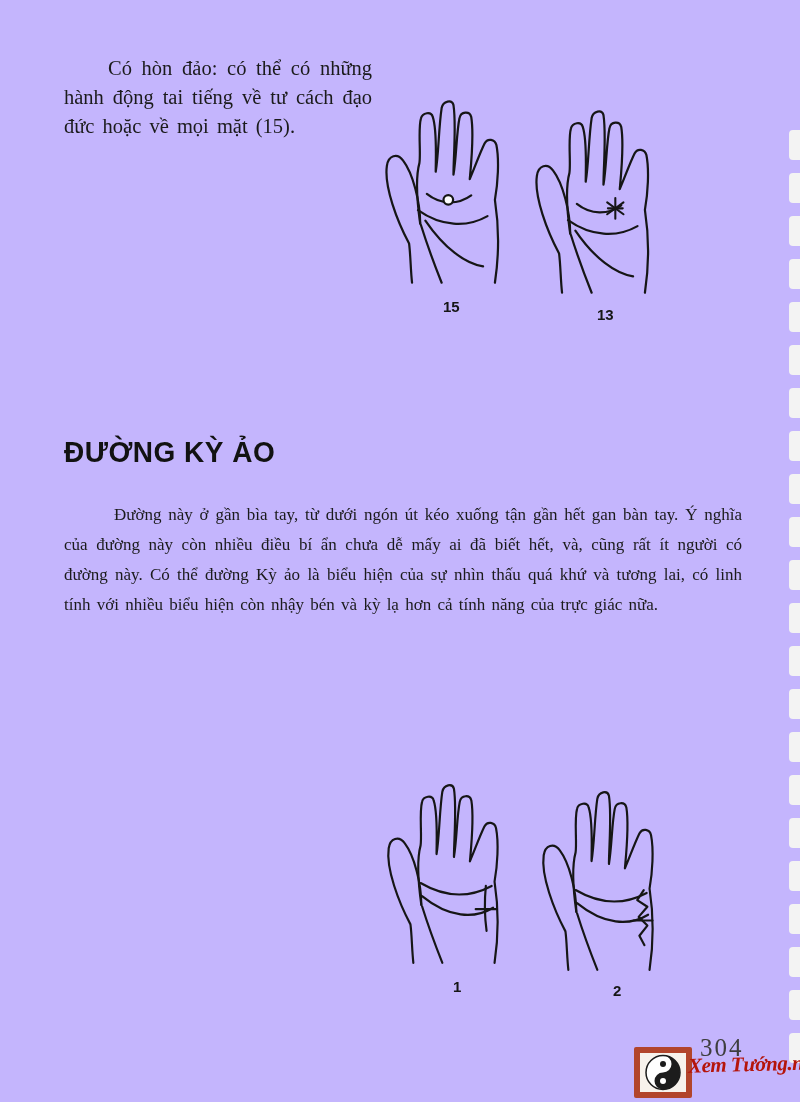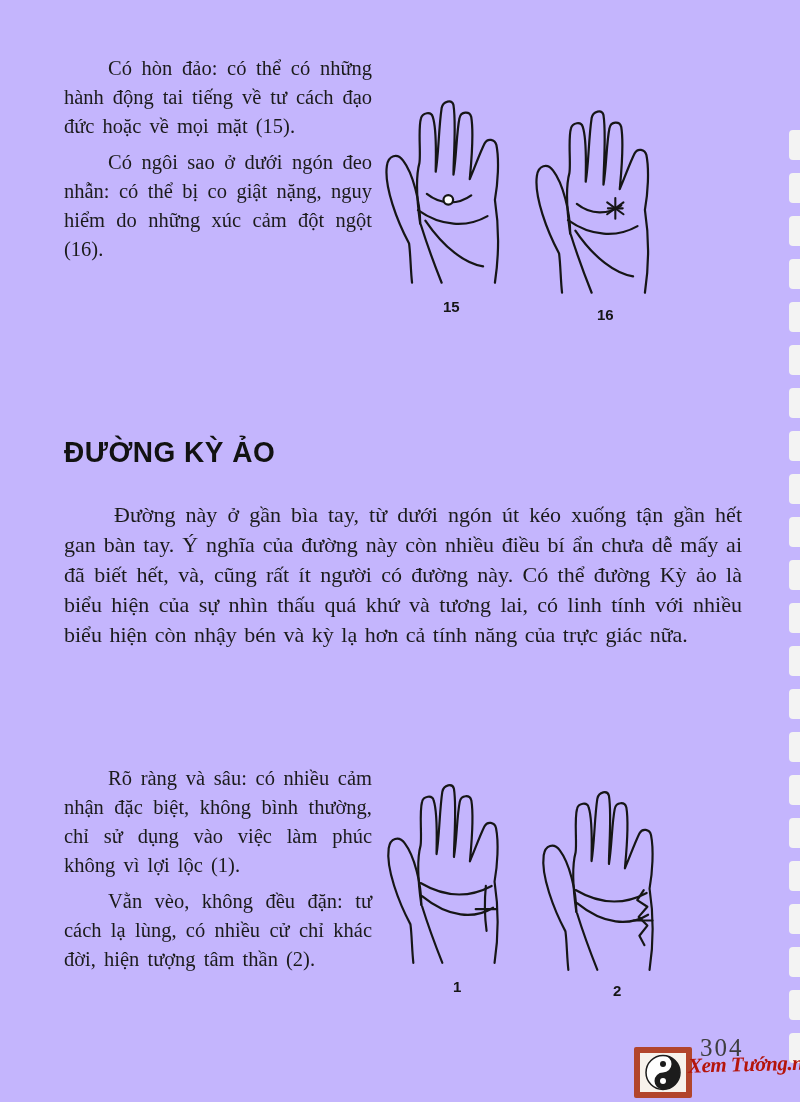--- a/index.html
+++ b/index.html
@@ -14,21 +14,21 @@
   .note-col.top{top:54px;}
   .note-col.bottom{top:764px;}
 
   
   .heading{position:absolute;left:64px;top:436px;margin:0;
            font-family:"Liberation Sans","DejaVu Sans",sans-serif;
            font-size:28px;font-weight:700;letter-spacing:.5px;color:#121212;
            transform:scaleY(1.06);transform-origin:left top;}
 
   
-  .body-text{position:absolute;left:64px;top:500px;width:678px;font-size:22px;
+  .body-text{position:absolute;left:64px;top:500px;width:678px;font-size:17px;
              line-height:30px;text-align:justify;word-spacing:2px;}
   .body-text p{margin:0 0 8px 0;text-indent:50px;}
   .body-text em{font-style:italic;}
 
   
   .hand{position:absolute;}
   .fig-label{position:absolute;font-family:"Liberation Sans","DejaVu Sans",sans-serif;
              font-weight:700;font-size:15px;color:#161616;}
 
   
@@ -62,52 +62,47 @@
       </g>
       <g id="bottomLines" fill="none" stroke="#161616" stroke-width="3" stroke-linecap="round">
         <path d="M56,148 C90,168 124,168 154,152"></path>
         <path d="M58,166 C95,196 130,198 156,182"></path>
       </g>
     </defs>
   </svg>
 
   <div class="note-col top">
     <p>Có hòn đảo: có thể có những hành động tai tiếng về tư cách đạo đức hoặc về mọi mặt (15).</p>
-    <p>Có ngôi sao ở dưới ngón đeo nhẫn: có thể bị co giật nặng, nguy hiểm do những xúc cảm đột ngột (16).</p>
   </div>
 
   <svg class="hand" style="left:378px;top:72px" width="148" height="232" viewBox="0 0 200 260">
     <use href="#handOutline"></use>
       <use href="#topLines"></use>
     <circle cx="95" cy="146" r="6.5" fill="#fdfdfd" stroke="#161616" stroke-width="3"></circle>
   </svg>
   <div class="fig-label" style="left:443px;top:298px">15</div>
 
   <svg class="hand" style="left:528px;top:82px" width="148" height="232" viewBox="0 0 200 260">
     <use href="#handOutline"></use>
       <use href="#topLines"></use>
     <g stroke="#161616" stroke-width="2.8" stroke-linecap="round">
       <path d="M118,130 L118,158"></path>
       <path d="M107,136 L129,152"></path>
       <path d="M129,136 L107,152"></path>
       <path d="M108,144 L128,144"></path>
     </g>
   </svg>
-  <div class="fig-label" style="left:597px;top:306px">16</div>
+  <div class="fig-label" style="left:597px;top:306px">13</div>
 
   <h1 class="heading">ĐƯỜNG KỲ ẢO</h1>
 
   <div class="body-text">
     <p>Đường này ở gần bìa tay, từ dưới ngón út kéo xuống tận gần hết gan bàn tay. Ý nghĩa của đường này còn nhiều điều bí ẩn chưa dễ mấy ai đã biết hết, và, cũng rất ít người có đường này. Có thể đường Kỳ ảo là biểu hiện của sự nhìn thấu quá khứ và tương lai, có linh tính với nhiều biểu hiện còn nhậy bén và kỳ lạ hơn cả tính năng của trực giác nữa.</p>
   </div>
 
-  <div class="note-col bottom">
-    <p>Rõ ràng và sâu: có nhiều cảm nhận đặc biệt, không bình thường, chỉ sử dụng vào việc làm phúc không vì lợi lộc (1).</p>
-    <p>Vằn vèo, không đều đặn: tư cách lạ lùng, có nhiều cử chỉ khác đời, hiện tượng tâm thần (2).</p>
-  </div>
 
   <svg class="hand" style="left:380px;top:762px" width="145" height="216" viewBox="0 0 200 260">
     <use href="#handOutline"></use>
       <use href="#bottomLines"></use>
     <g fill="none" stroke="#161616" stroke-width="3" stroke-linecap="round">
       <path d="M146,152 C144,172 144,192 147,214"></path>
       <path d="M132,184 L160,184"></path>
     </g>
   </svg>
   <div class="fig-label" style="left:453px;top:978px">1</div>

